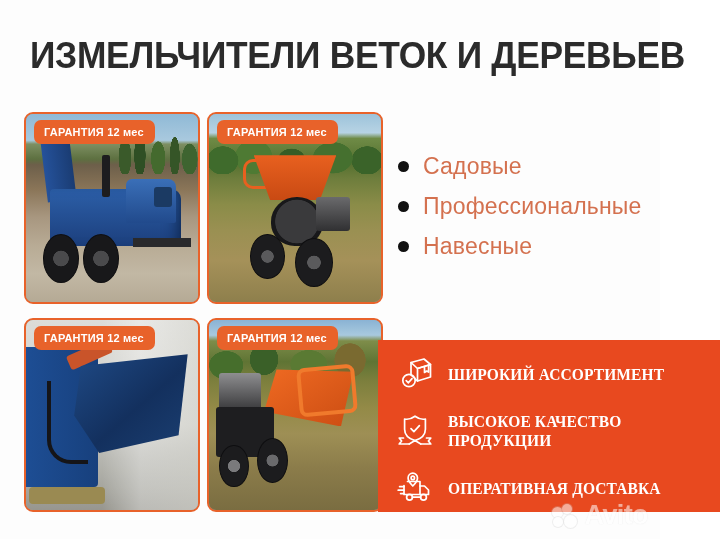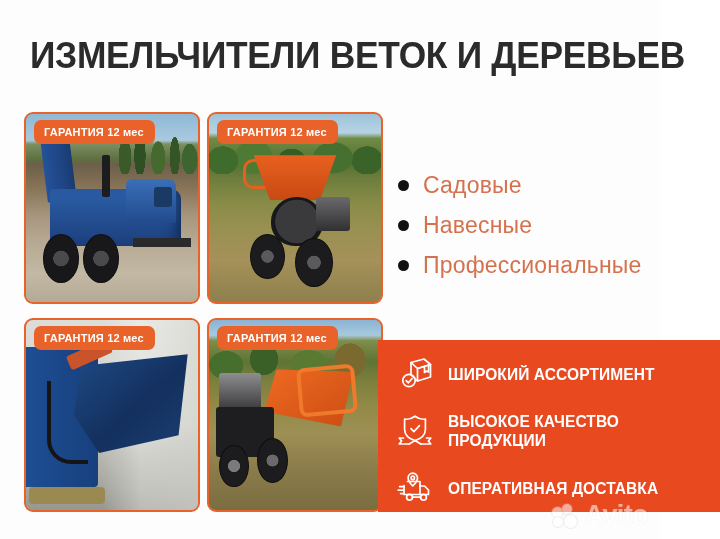--- a/index.html
+++ b/index.html
@@ -230,21 +230,21 @@
     background:#1e1e20; border-radius:3px;
   }
   .p4-w1{ left:6%;  top:66%; width:17%; height:22%;
     background:radial-gradient(circle at 50% 50%, #7a7a7c 0 24%, #1c1c1e 26% 100%); }
   .p4-w2{ left:28%; top:62%; width:18%; height:24%;
     background:radial-gradient(circle at 50% 50%, #6a6a6c 0 22%, #1c1c1e 24% 100%); }
 
   
   .bullets {
     position: absolute;
-    left: 398px; top: 172px;
+    left: 398px; top: 153px;
     width: 310px;
   }
   .bullet-row {
     display: flex;
     align-items: center;
     margin-bottom: 14px;
   }
   .bullet-dot {
     width: 11px; height: 11px;
     border-radius: 50%;
@@ -266,20 +266,21 @@
     left: 378px; top: 340px;
     width: 342px; height: 172px;
     background: #e8491f;
   }
   .feature-row {
     position: absolute;
     display: flex;
     align-items: center;
     left: 16px;
     width: 326px;
+    font-family: Liberation Serif, serif;
   }
   #feat1 { top: 8px;  height: 52px; }
   #feat2 { top: 60px; height: 62px; }
   #feat3 { top: 122px;height: 52px; }
 
   .feature-icon {
     width: 42px; height: 42px;
     flex: 0 0 auto;
     margin-right: 12px;
     display: flex;
@@ -386,25 +387,25 @@
     <div class="badge">ГАРАНТИЯ 12 мес</div>
   </div>
 
   <div class="bullets">
     <div class="bullet-row">
       <span class="bullet-dot"></span>
       <span class="bullet-text">Садовые</span>
     </div>
     <div class="bullet-row">
       <span class="bullet-dot"></span>
-      <span class="bullet-text">Навесные</span>
+      <span class="bullet-text">Профессиональные</span>
     </div>
     <div class="bullet-row">
       <span class="bullet-dot"></span>
-      <span class="bullet-text">Профессиональные</span>
+      <span class="bullet-text">Навесные</span>
     </div>
   </div>
 
   <div class="features">
 
     <div class="feature-row" id="feat1">
       <span class="feature-icon">
         <svg width="38" height="38" viewBox="0 0 38 38" fill="none" stroke="#fff" stroke-width="1.7" stroke-linecap="round" stroke-linejoin="round">
           <path d="M15 7.5 L28 4 L34.5 9.5 L21.5 13.5 Z"></path>
           <path d="M21.5 13.5 L21.5 26 L34.5 22 L34.5 9.5 Z"></path>

